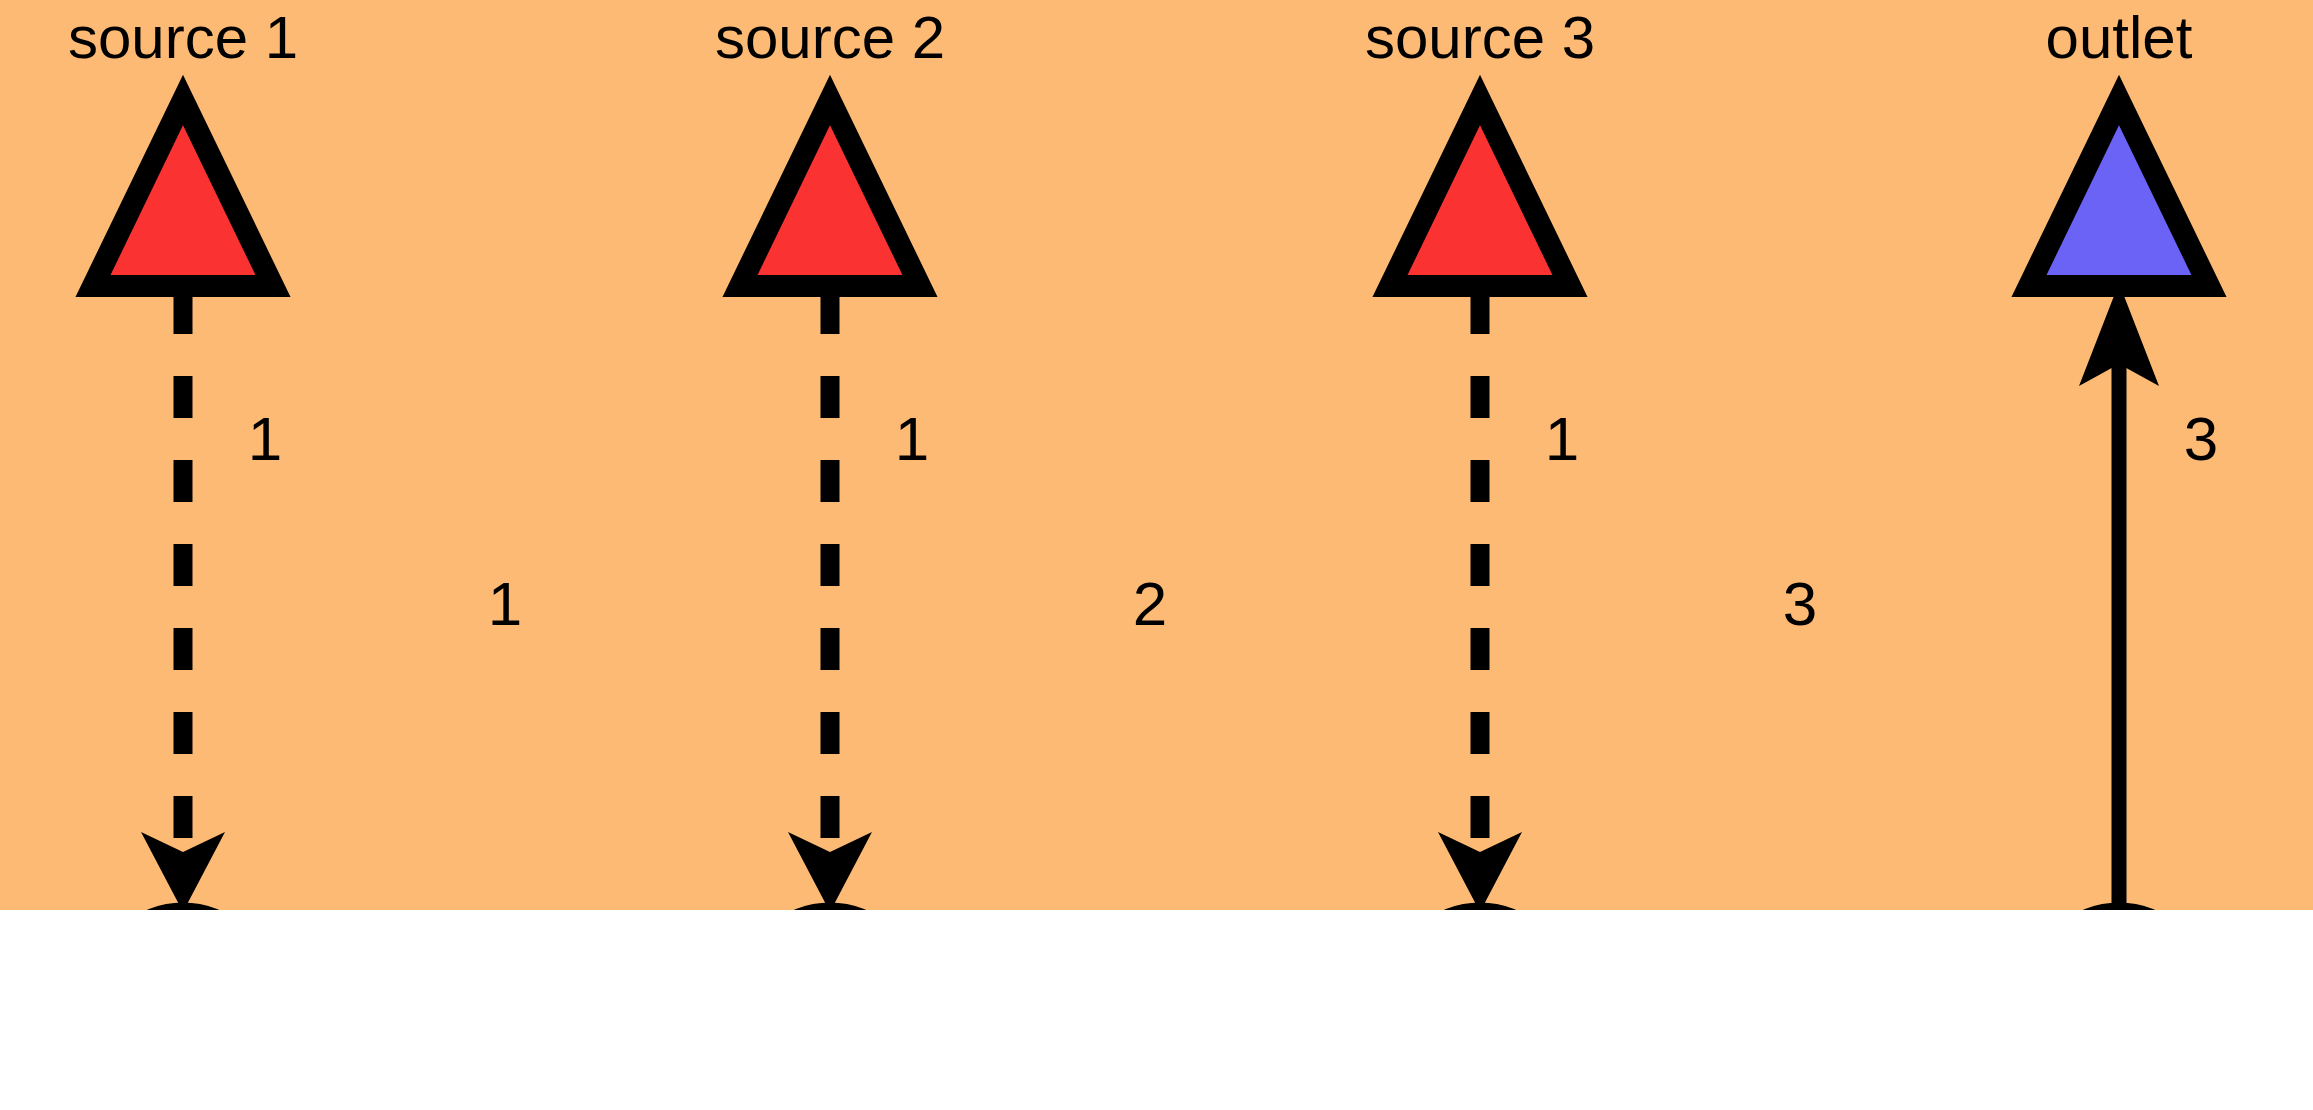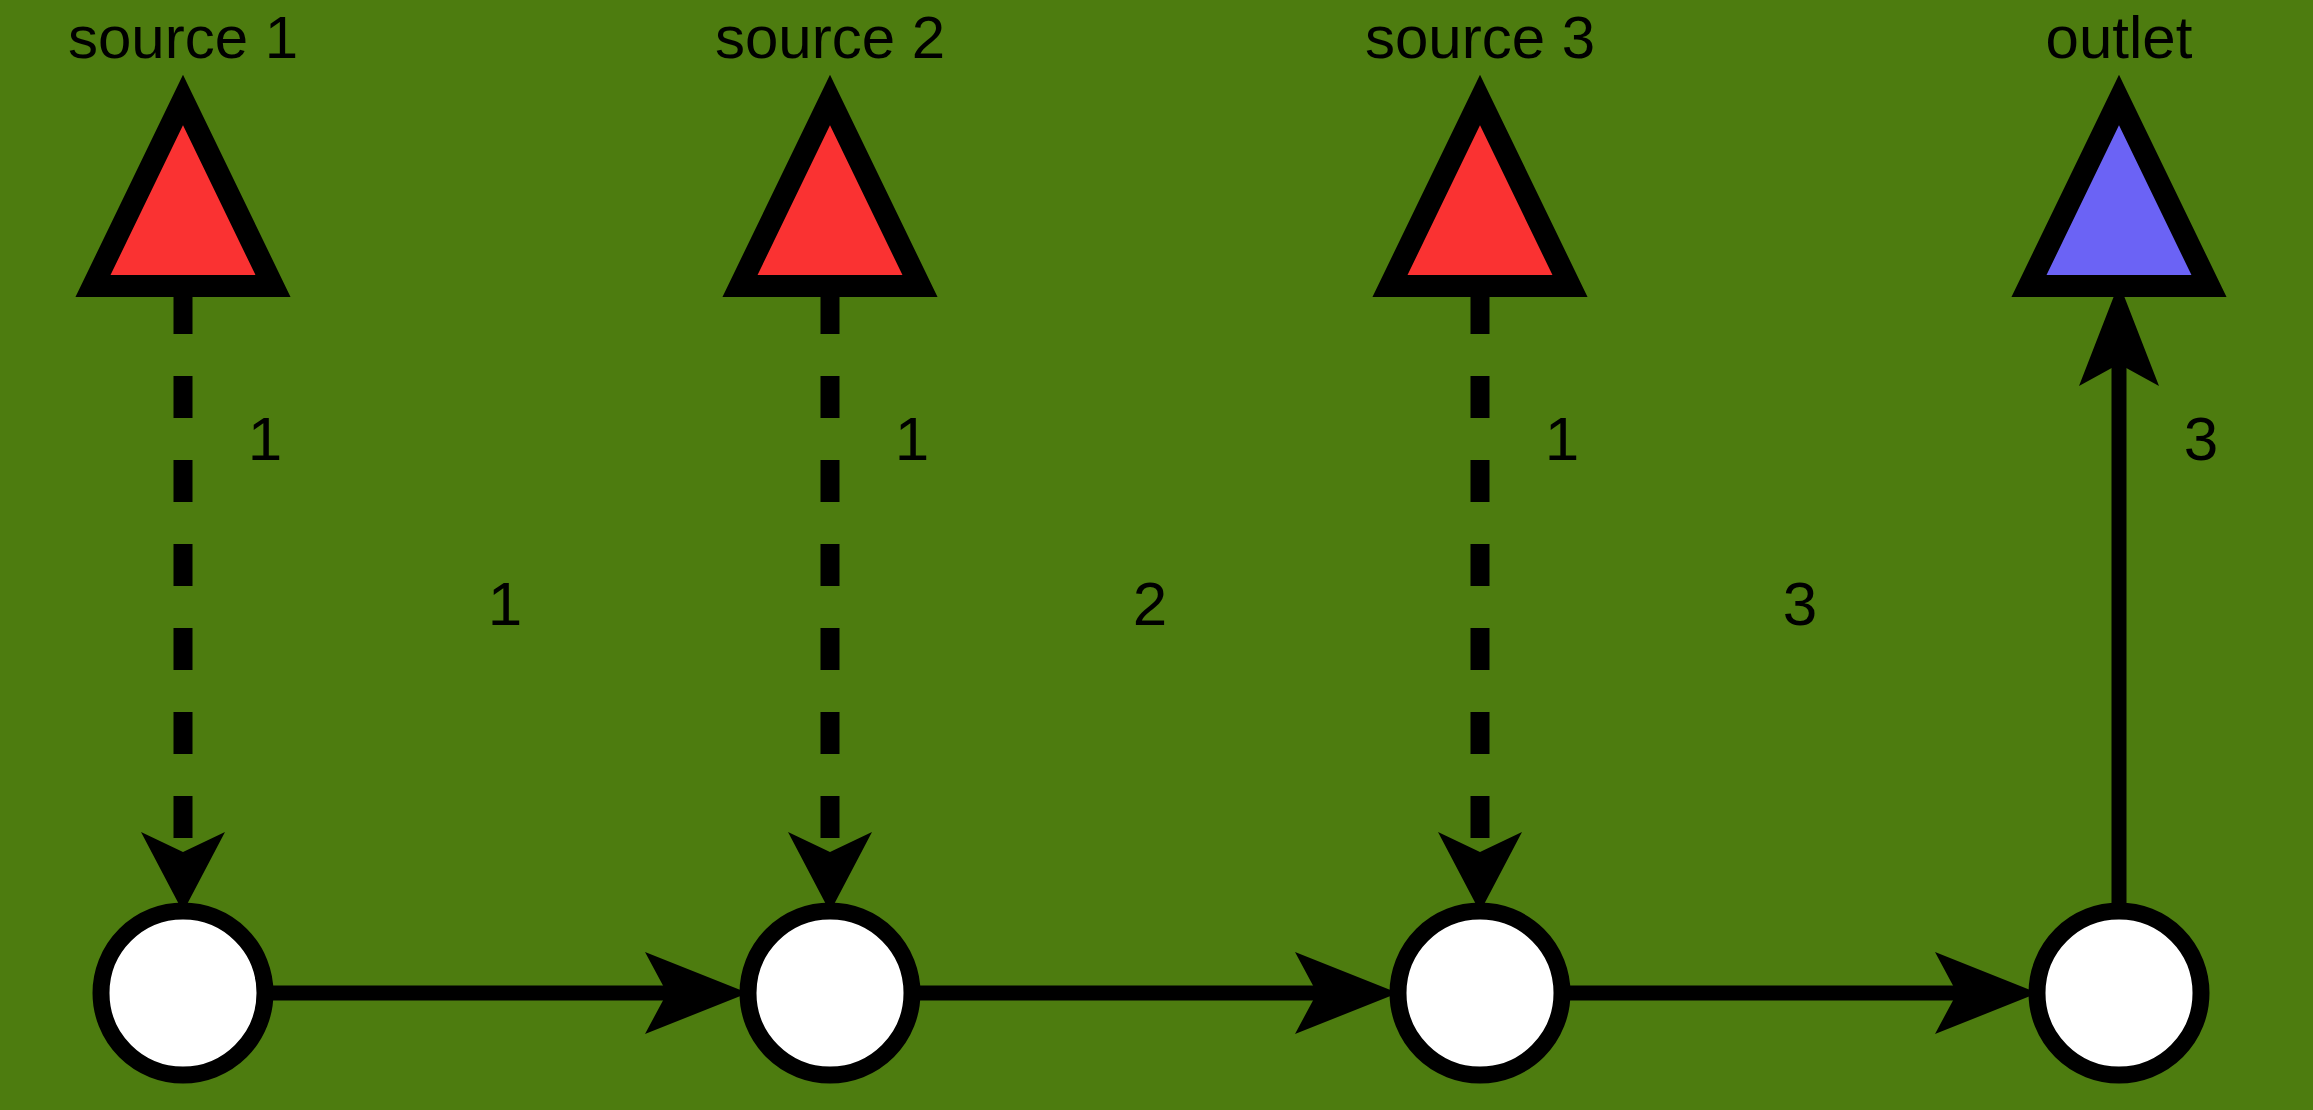--- a/index.html
+++ b/index.html
@@ -6,22 +6,22 @@
     margin: 0;
     padding: 0;
     background: #ffffff;
   }
   body {
     font-family: "Liberation Sans", sans-serif;
   }
   #diagram-root {
     position: relative;
     width: 2313px;
-    height: 1110px;
-    background: #4d7c0f;
+    height: 910px;
+    background: #fdba74;
     overflow: hidden;
   }
   #diagram-svg {
     position: absolute;
     left: 0;
     top: 0;
     width: 2313px;
     height: 1110px;
     display: block;
   }

